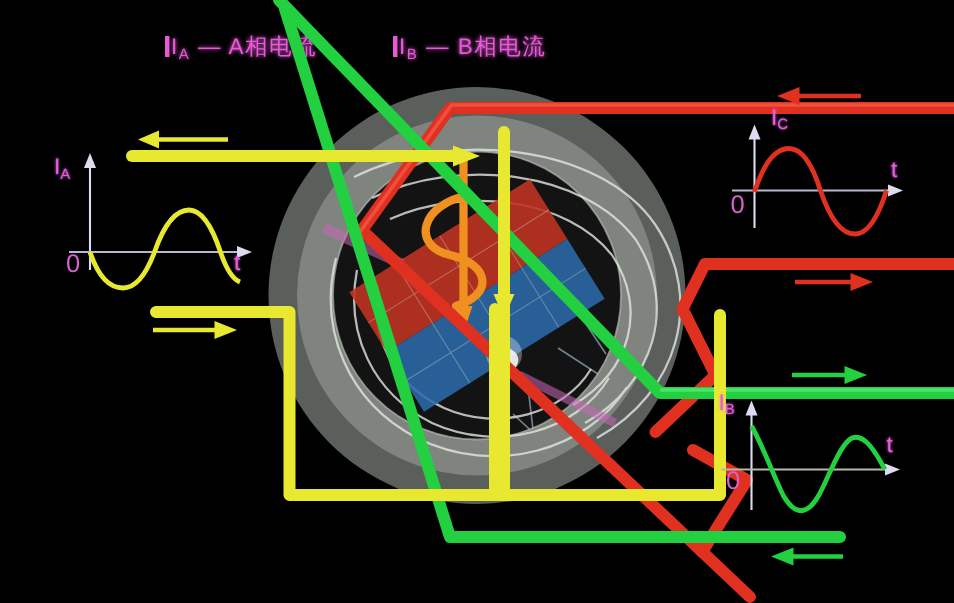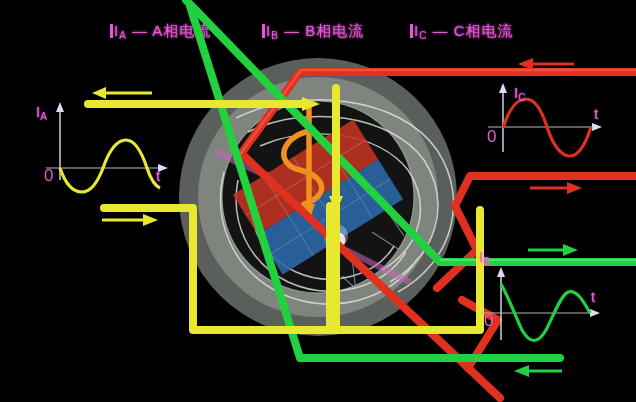--- a/index.html
+++ b/index.html
@@ -27,25 +27,20 @@
   <div class="legend">
     <div class="legend-item" style="left:110px;">
       <span class="legend-bar"></span><span>I</span><span class="sub">A</span>
       <span>—</span>
       <span>A相电流</span>
     </div>
     <div class="legend-item" style="left:262px;text-align:center;">
       <span class="legend-bar"></span><span>I</span><span class="sub">B</span>
       <span>—</span>
       <span>B相电流</span>
-    </div>
-    <div class="legend-item" style="left:410px;">
-      <span class="legend-bar"></span><span>I</span><span class="sub">C</span>
-      <span>—</span>
-      <span>C相电流</span>
     </div>
   </div>
 
   <svg width="636" height="402">
     <defs>
       <clipPath id="bore">
           <circle cx="318" cy="197" r="96"></circle>
         </clipPath>
     </defs>
 
@@ -178,26 +173,26 @@
       <path fill="none" stroke="#22d040" stroke-width="3.2" d="M501,284 C508,296 514,313 522,330 C530,344 538,344 546,330 C553,317 560,296 568,292 C576,289 583,300 590,313"></path>
     </g>
   </svg>
 
   <div class="axis-lbl" style="left:36px;top:103px;">
     <span>I</span><span class="sub">A</span>
   </div>
   <div class="axis-zero" style="left:44px;top:166px;">0</div>
   <div class="axis-lbl" style="left:156px;top:167px;">t</div>
 
-  <div class="axis-lbl" style="left:481px;top:84px;padding-left:33px;">
+  <div class="axis-lbl" style="left:481px;top:70px;padding-left:33px;">
     <span>I</span><span class="sub">C</span>
   </div>
   <div class="axis-zero" style="left:487px;top:127px;">0</div>
   <div class="axis-lbl" style="left:594px;top:105px;">t</div>
 
-  <div class="axis-lbl" style="left:479px;top:248px;">
+  <div class="axis-lbl" style="left:479px;top:260px;">
     <span>I</span><span class="sub">B</span>
   </div>
   <div class="axis-zero" style="left:484px;top:311px;">0</div>
   <div class="axis-lbl" style="left:591px;top:288px;">t</div>
 
 
 </div>
 
 </body></html>

